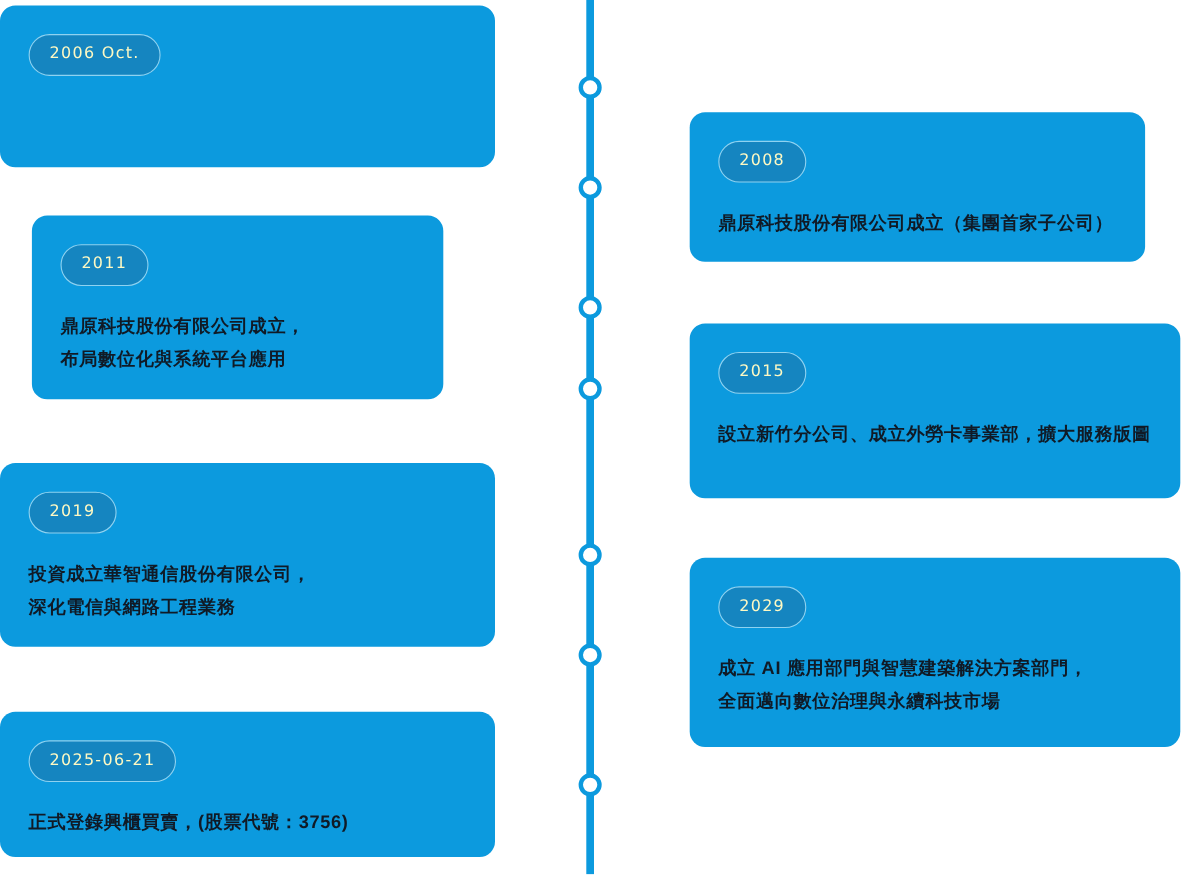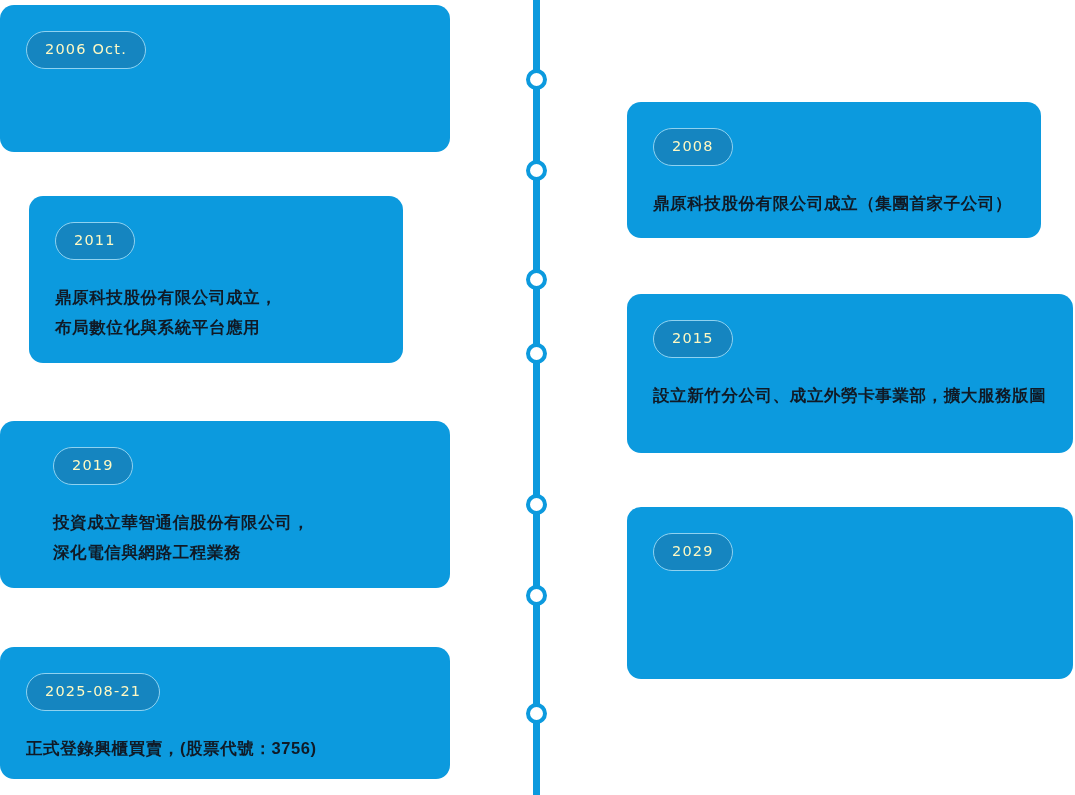--- a/index.html
+++ b/index.html
@@ -91,33 +91,34 @@
     </div>
 
   <div id="left-column">
       <div class="card" style="left: 0px; top: 5px; width: 450px; height: 147px;">
         <div class="card-inner"><span class="badge">2006 Oct.</span></div>
       </div>
       <div class="card" style="left: 0px; top: 196px; width: 374px; height: 167px; margin-left: 29px;">
         <div class="card-inner"><span class="badge">2011</span><div class="card-text">鼎原科技股份有限公司成立，
 布局數位化與系統平台應用</div></div>
       </div>
-      <div class="card" style="left: 0px; top: 421px; width: 450px; height: 167px; padding-left: 27px;">
+      <div class="card" style="left: 0px; top: 421px; width: 450px; height: 167px;">
         <div class="card-inner"><span class="badge">2019</span><div class="card-text">投資成立華智通信股份有限公司，
 深化電信與網路工程業務</div></div>
       </div>
       <div class="card" style="left: 0px; top: 647px; width: 450px; height: 132px;">
-        <div class="card-inner"><span class="badge">2025-08-21</span><div class="card-text">正式登錄興櫃買賣，(股票代號：3756)</div></div>
+        <div class="card-inner"><span class="badge">2025-06-21</span><div class="card-text">正式登錄興櫃買賣，(股票代號：3756)</div></div>
       </div>
     </div>
   <div id="right-column">
       <div class="card" style="left: 627px; top: 102px; width: 414px; height: 136px;">
         <div class="card-inner"><span class="badge">2008</span><div class="card-text">鼎原科技股份有限公司成立（集團首家子公司）</div></div>
       </div>
       <div class="card" style="left: 627px; top: 282px; width: 446px; height: 159px; margin-top: 12px;">
         <div class="card-inner"><span class="badge">2015</span><div class="card-text">設立新竹分公司、成立外勞卡事業部，擴大服務版圖</div></div>
       </div>
       <div class="card" style="left: 627px; top: 507px; width: 446px; height: 172px;">
-        <div class="card-inner"><span class="badge">2029</span></div>
+        <div class="card-inner"><span class="badge">2029</span><div class="card-text">成立 AI 應用部門與智慧建築解決方案部門，
+全面邁向數位治理與永續科技市場</div></div>
       </div>
     </div>
 
 </div>
 
 </body></html>

